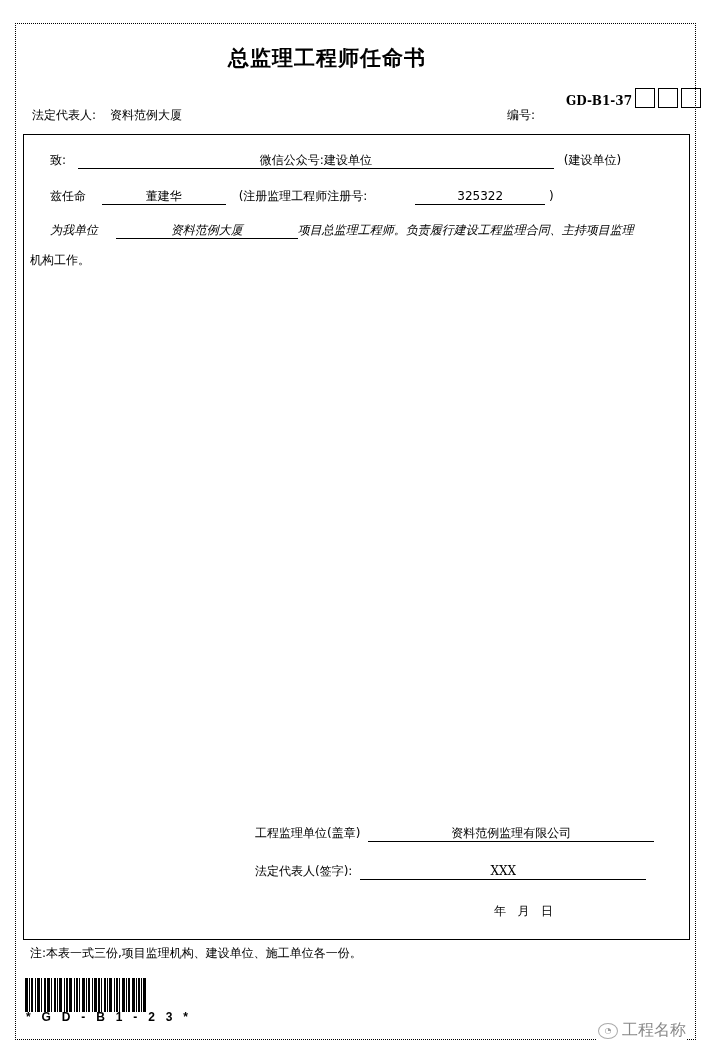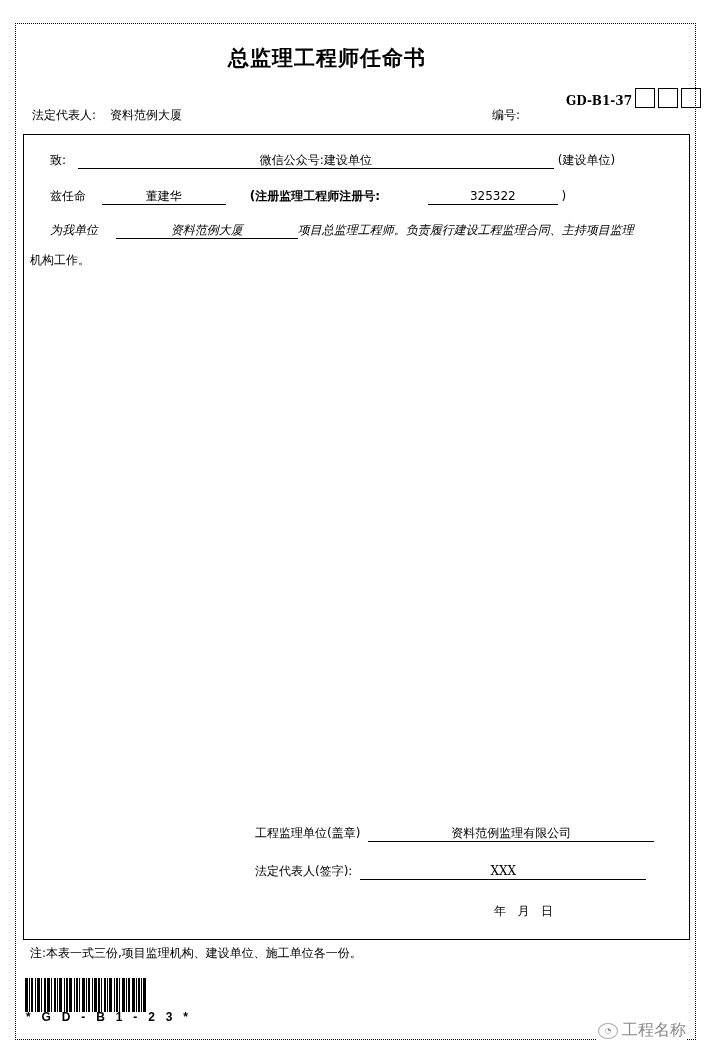--- a/index.html
+++ b/index.html
@@ -4,21 +4,21 @@
 <style>
   html,body{margin:0;padding:0;background:#fff;}
   body{width:717px;height:1062px;position:relative;overflow:hidden;font-family:"DejaVu Sans","Liberation Sans",sans-serif;color:#000;font-size:12px;}
   .page{position:absolute;left:15px;top:23px;width:681px;height:1017px;border:1px dotted #000;box-sizing:border-box;}
   .title{position:absolute;left:0;top:44px;width:654px;text-align:center;font-size:21px;font-weight:bold;letter-spacing:1px;}
   .code{position:absolute;left:566px;top:88px;display:flex;align-items:flex-end;font-family:"DejaVu Serif","Liberation Serif",serif;font-size:12px;font-weight:bold;}
   .code .box{width:20px;height:20px;border:1px solid #000;box-sizing:border-box;margin-left:3px;}
   .code .box:first-of-type{margin-left:1px;}
   .projname{position:absolute;left:32px;top:107px;font-size:12px;}
   .projname span{margin-right:14px;}
-  .numlbl{position:absolute;left:492px;top:107px;font-size:12px;}
+  .numlbl{position:absolute;left:507px;top:107px;font-size:12px;}
   .inner{position:absolute;left:23px;top:134px;width:667px;height:806px;border:1px solid #000;box-sizing:border-box;}
   .line{position:absolute;font-size:12px;white-space:nowrap;}
   .ul{display:inline-block;border-bottom:1px solid #000;text-align:center;height:15px;line-height:15px;vertical-align:bottom;}
   .note{position:absolute;left:30px;top:945px;font-size:12px;}
   .barcode{position:absolute;left:25px;top:978px;height:34px;display:flex;}
   .barcode i{display:block;height:34px;background:#000;}
   .barcode-text{position:absolute;left:26px;top:1010px;width:162px;display:flex;justify-content:space-between;font-family:"Liberation Sans",sans-serif;font-weight:bold;font-size:12px;}
   .watermark{position:absolute;left:596px;top:1020px;font-size:16px;color:#888;display:flex;align-items:center;background:#fff;padding-left:2px;}
   .watermark .ic{width:18px;height:14px;border:1px solid #aaa;border-radius:50%;margin-right:4px;font-size:8px;color:#999;text-align:center;line-height:14px;}
 </style>
@@ -39,27 +39,27 @@
 <div class="projname">
   <span>法定代表人:</span><span>资料范例大厦</span>
 </div>
 <div class="numlbl">编号:</div>
 
 <div class="inner"></div>
 
 <div class="line" style="left:50px;top:152px;">
   <span>致:</span>
   <span class="ul" style="width:476px;margin-left:8px;">微信公众号:建设单位</span>
-  <span style="">(建设单位)</span>
+  <span style="margin-left:6px;">(建设单位)</span>
 </div>
 
 <div class="line" style="left:50px;top:188px;">
   <span>兹任命</span>
   <span class="ul" style="width:124px;margin-left:12px;">董建华</span>
-  <span style="margin-left:20px;font-weight:bold;">(注册监理工程师注册号:</span>
+  <span style="margin-left:9px;">(注册监理工程师注册号:</span>
   <span class="ul" style="width:130px;margin-left:44px;">325322</span>
   <span>)</span>
 </div>
 
 <div class="line" style="left:50px;top:222px;font-style:italic;">
   <span>为我单位</span>
   <span class="ul" style="width:182px;margin-left:14px;">资料范例大厦</span><span>项目总监理工程师。负责履行建设工程监理合同、主持项目监理</span>
 </div>
 <div class="line" style="left:30px;top:252px;">机构工作。</div>
 

